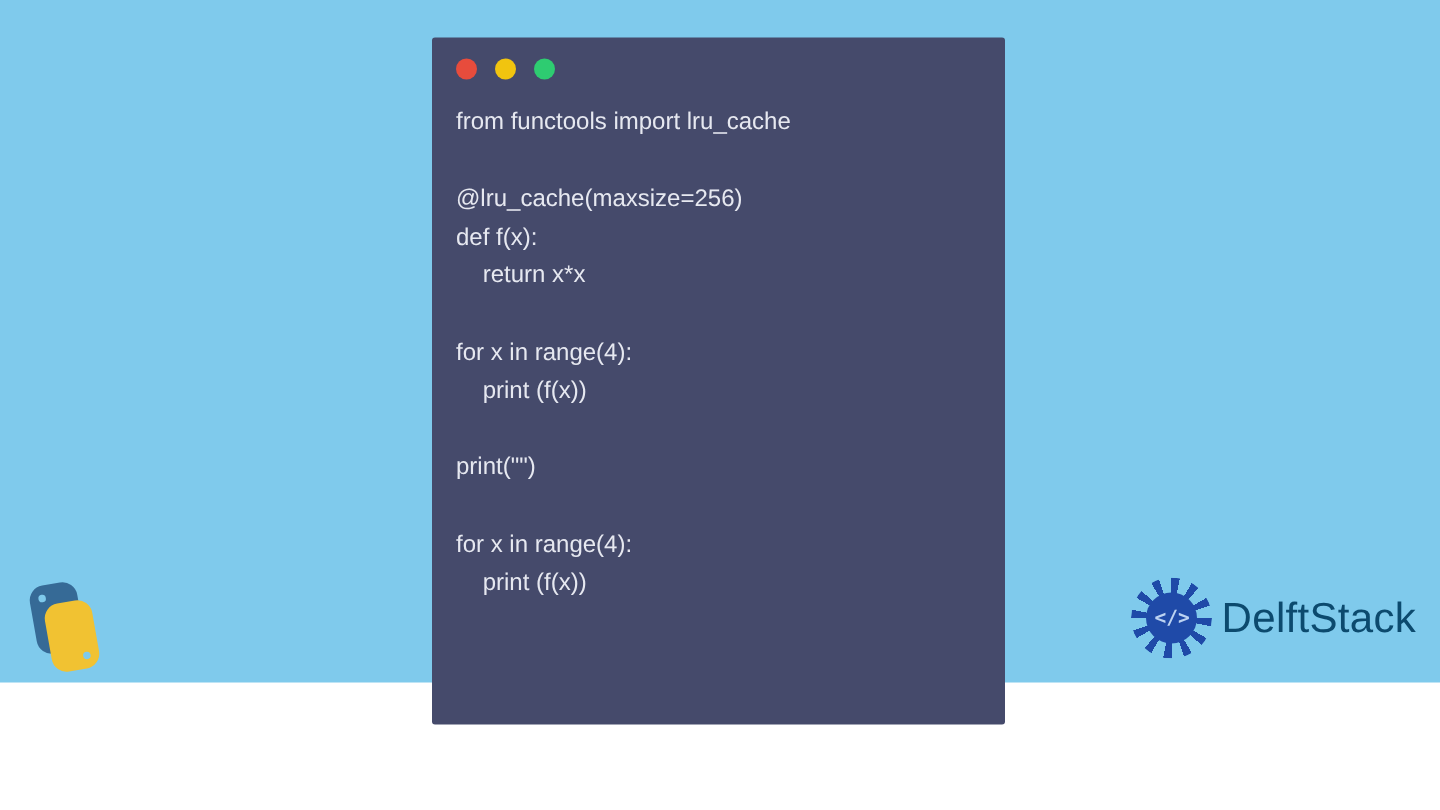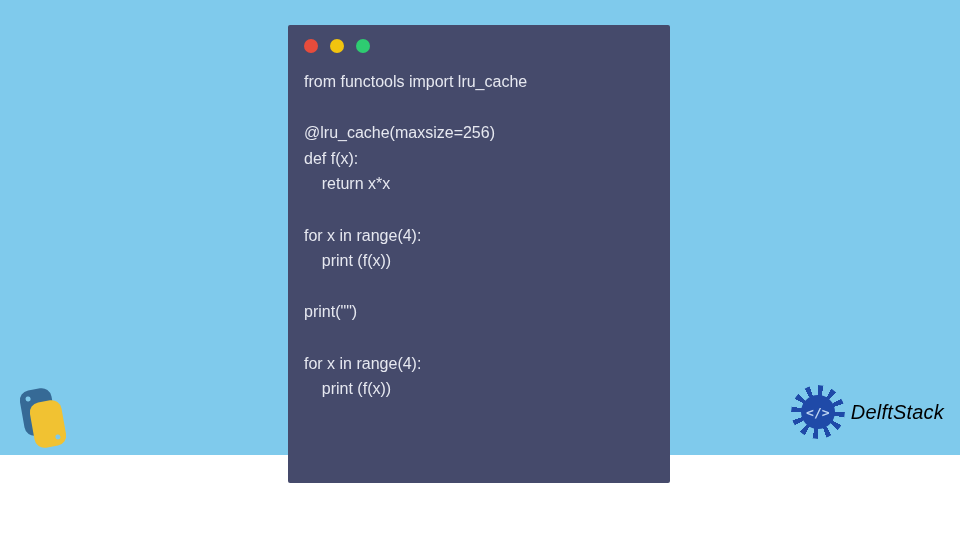--- a/index.html
+++ b/index.html
@@ -130,24 +130,23 @@
     background: #1f4aa8;
     display: flex;
     align-items: center;
     justify-content: center;
     color: #bcd3f2;
     font-weight: 700;
     font-size: 13px;
     font-family: Consolas, monospace;
   }
   .brand-text {
-    font-size: 20px;
-    color: #000000;
+    font-size: 28px;
+    color: #0c4a6e;
     font-weight: 500;
-    font-style: italic;
     letter-spacing: 0.2px;
   }
 </style>
 </head>
 <body>
 
 <div class="stage">
 
   <div class="code-window">
     <div class="traffic">

